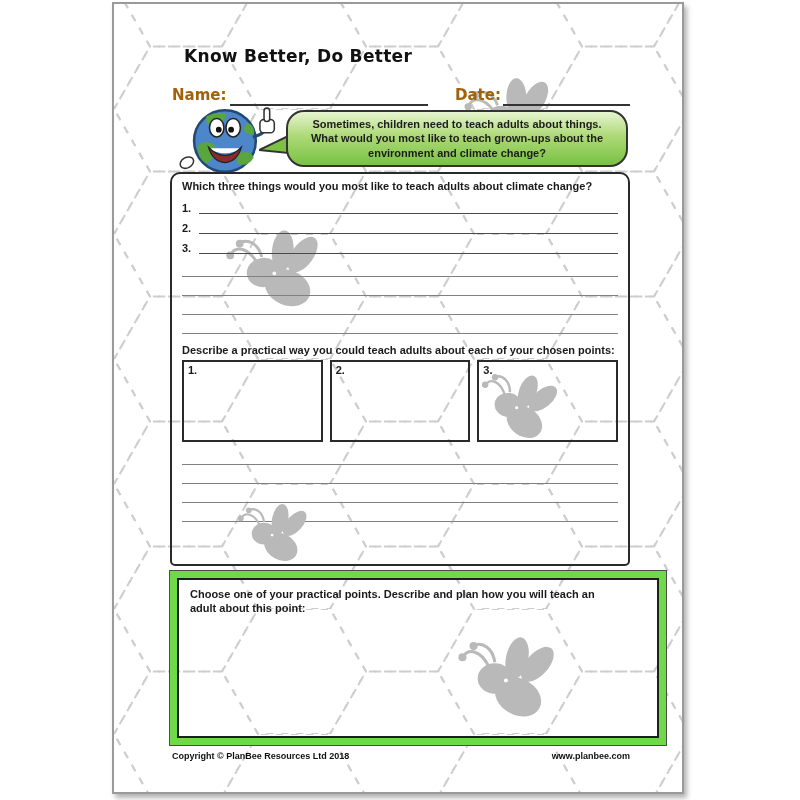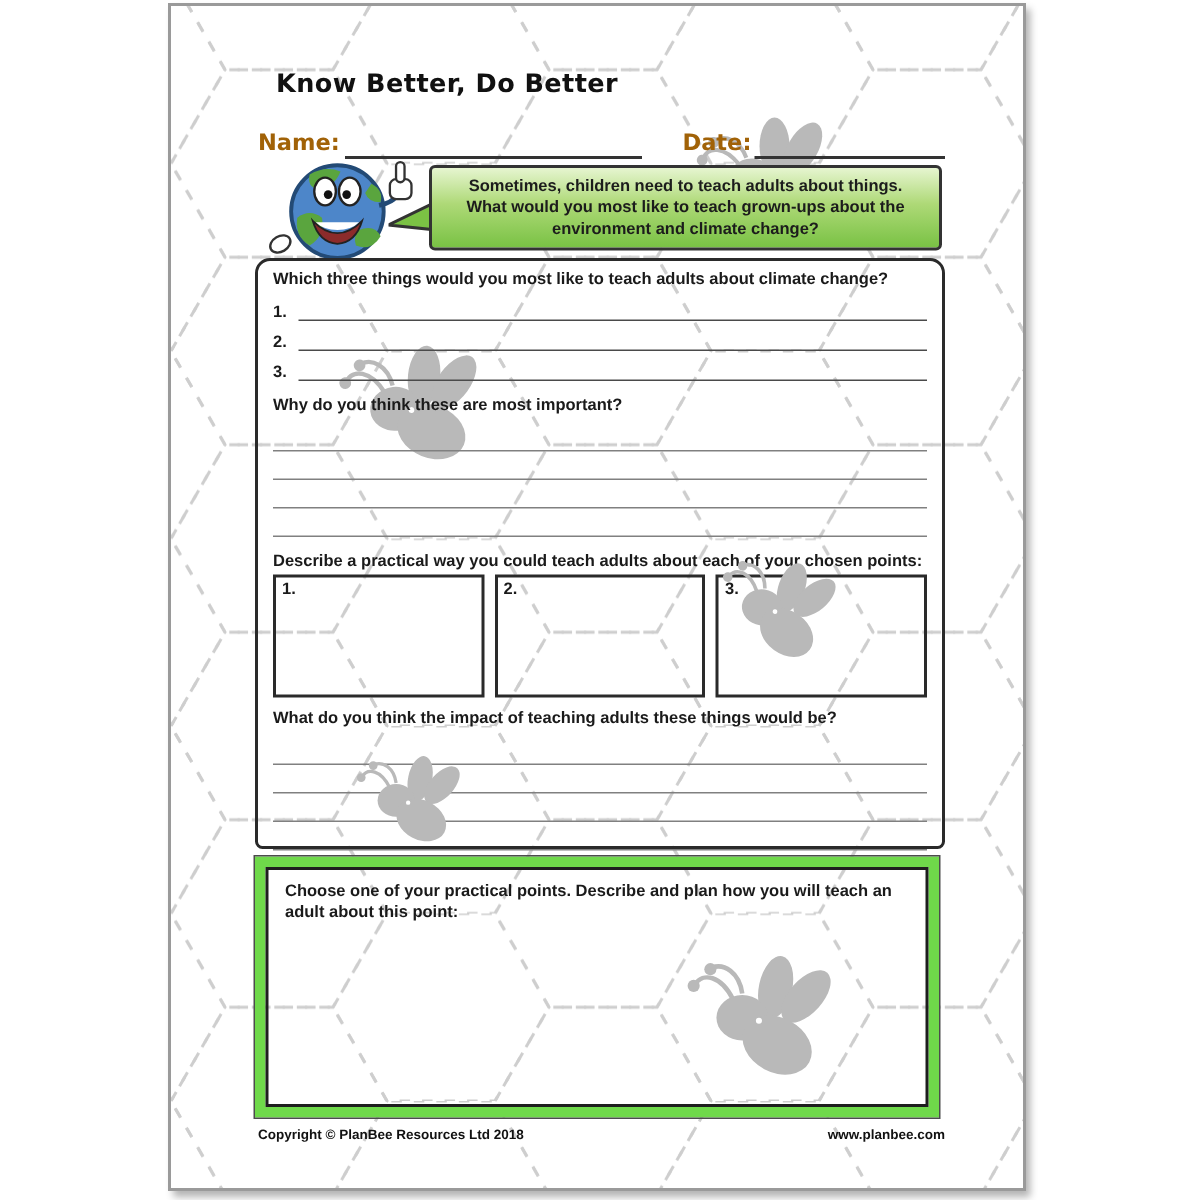--- a/index.html
+++ b/index.html
@@ -16,39 +16,39 @@
               font-weight:bold;font-size:17px;letter-spacing:.3px;color:#111;}
   .title-right{position:absolute;left:390px;top:42px;font-family:"DejaVu Sans",sans-serif;
                font-weight:bold;font-size:17px;letter-spacing:.3px;color:#111;}
   .field-label{position:absolute;font-family:"DejaVu Sans",sans-serif;font-weight:bold;font-size:15px;color:#a16207;}
   .name-label{left:58px;top:82px;} .date-label{left:341px;top:82px;}
   .wline{position:absolute;border-bottom:2px solid #333;height:18px;}
   .name-line{left:116px;top:82px;width:198px;} .date-line{left:389px;top:82px;width:127px;}
 
   .earth{position:absolute;left:60px;top:100px;width:106px;height:72px;}
   .bubble{position:absolute;left:172px;top:106px;width:342px;height:57px;box-sizing:border-box;
-          border:2px solid #333;border-radius:4px;
+          border:2px solid #333;border-radius:18px;
           background:linear-gradient(180deg,#e6f5d0 0%,#aed977 45%,#79c244 100%);
           font-size:11px;font-weight:bold;color:#1c1c1c;text-align:center;
           display:flex;align-items:center;justify-content:center;padding:4px 12px;line-height:1.32;}
   .tail{position:absolute;left:145px;top:130px;}
 
   .main-box{position:absolute;left:56px;top:168px;width:460px;height:394px;box-sizing:border-box;
             border:2px solid #2a2a2a;border-radius:10px 10px 5px 5px;padding:6px 10px;}
   .q{font-size:11px;font-weight:bold;color:#1a1a1a;line-height:1.25;}
   .numrow{display:flex;align-items:flex-end;height:20px;}
   .numrow .num{font-size:11px;font-weight:bold;width:17px;color:#1a1a1a;}
   .numrow .ansline{flex:1;border-bottom:1.5px solid #4a4a4a;height:100%;}
   .blankline{height:18px;border-bottom:1.2px solid #808080;}
   .boxes{display:flex;gap:7px;height:82px;margin-top:2px;}
   .pbox{flex:1;border:2px solid #2a2a2a;box-sizing:border-box;}
   .pbox .num{font-size:11px;font-weight:bold;padding:2px 0 0 4px;color:#1a1a1a;}
   .mt10{margin-top:10px;} .mt8{margin-top:8px;} .mt4{margin-top:4px;}
 
-  .green-box{position:absolute;left:56px;top:567px;width:456px;height:174px;box-sizing:border-box;
+  .green-box{position:absolute;left:56px;top:567px;width:496px;height:174px;box-sizing:border-box;
              border:7px solid #6fd94a;outline:1.5px solid #4c4c4c;}
   .green-inner{width:100%;height:100%;box-sizing:border-box;border:2px solid #1e1e1e;padding:8px 11px;}
   .green-inner .q{max-width:430px;}
 
   .footer-left{position:absolute;left:58px;top:747px;font-size:9px;font-weight:bold;color:#111;}
   .footer-right{position:absolute;right:52px;top:747px;font-size:9px;font-weight:bold;color:#111;}
 </style>
 </head>
 <body>
 
@@ -138,40 +138,38 @@
       </div>
       <div class="numrow">
         <span class="num">2.</span>
         <span class="ansline"></span>
       </div>
       <div class="numrow">
         <span class="num">3.</span>
         <span class="ansline"></span>
       </div>
 
-      <div class="q mt10">Why do you think these are most important?</div>
       <div class="blankline mt4"></div>
       <div class="blankline"></div>
       <div class="blankline"></div>
       <div class="blankline"></div>
 
       <div class="q mt10">Describe a practical way you could teach adults about each of your chosen points:</div>
       <div class="boxes">
         <div class="pbox">
           <div class="num">1.</div>
         </div>
         <div class="pbox">
           <div class="num">2.</div>
         </div>
         <div class="pbox">
           <div class="num">3.</div>
         </div>
       </div>
 
-      <div class="q mt8">What do you think the impact of teaching adults these things would be?</div>
       <div class="blankline mt4"></div>
       <div class="blankline"></div>
       <div class="blankline"></div>
       <div class="blankline"></div>
     </div>
 
     <div class="green-box">
       <div class="green-inner">
         <div class="q">Choose one of your practical points. Describe and plan how you will teach an adult about this point:</div>
       </div>

